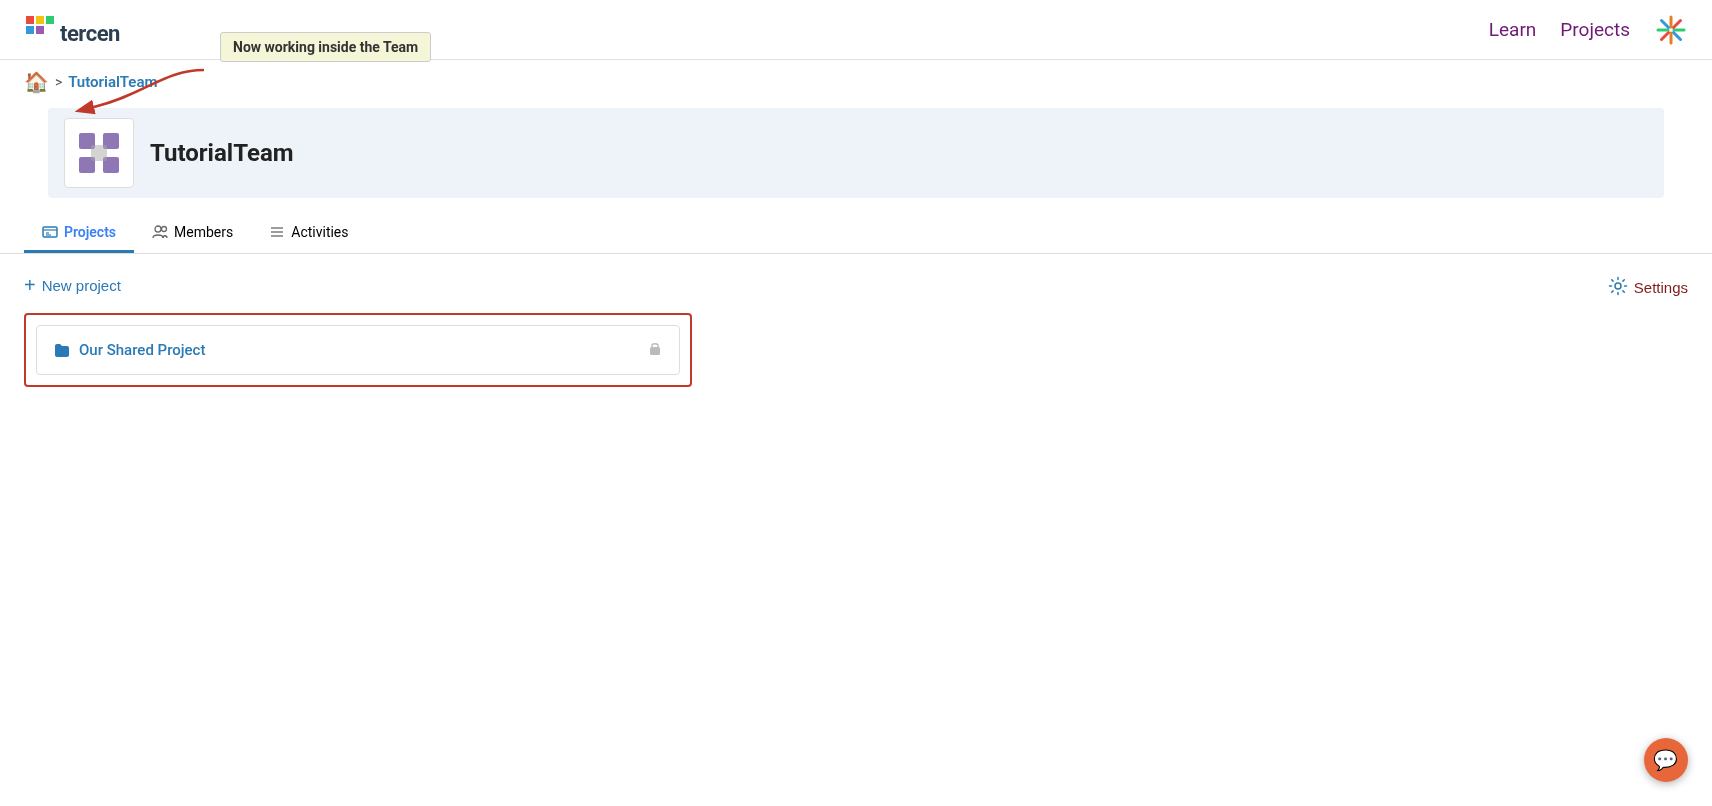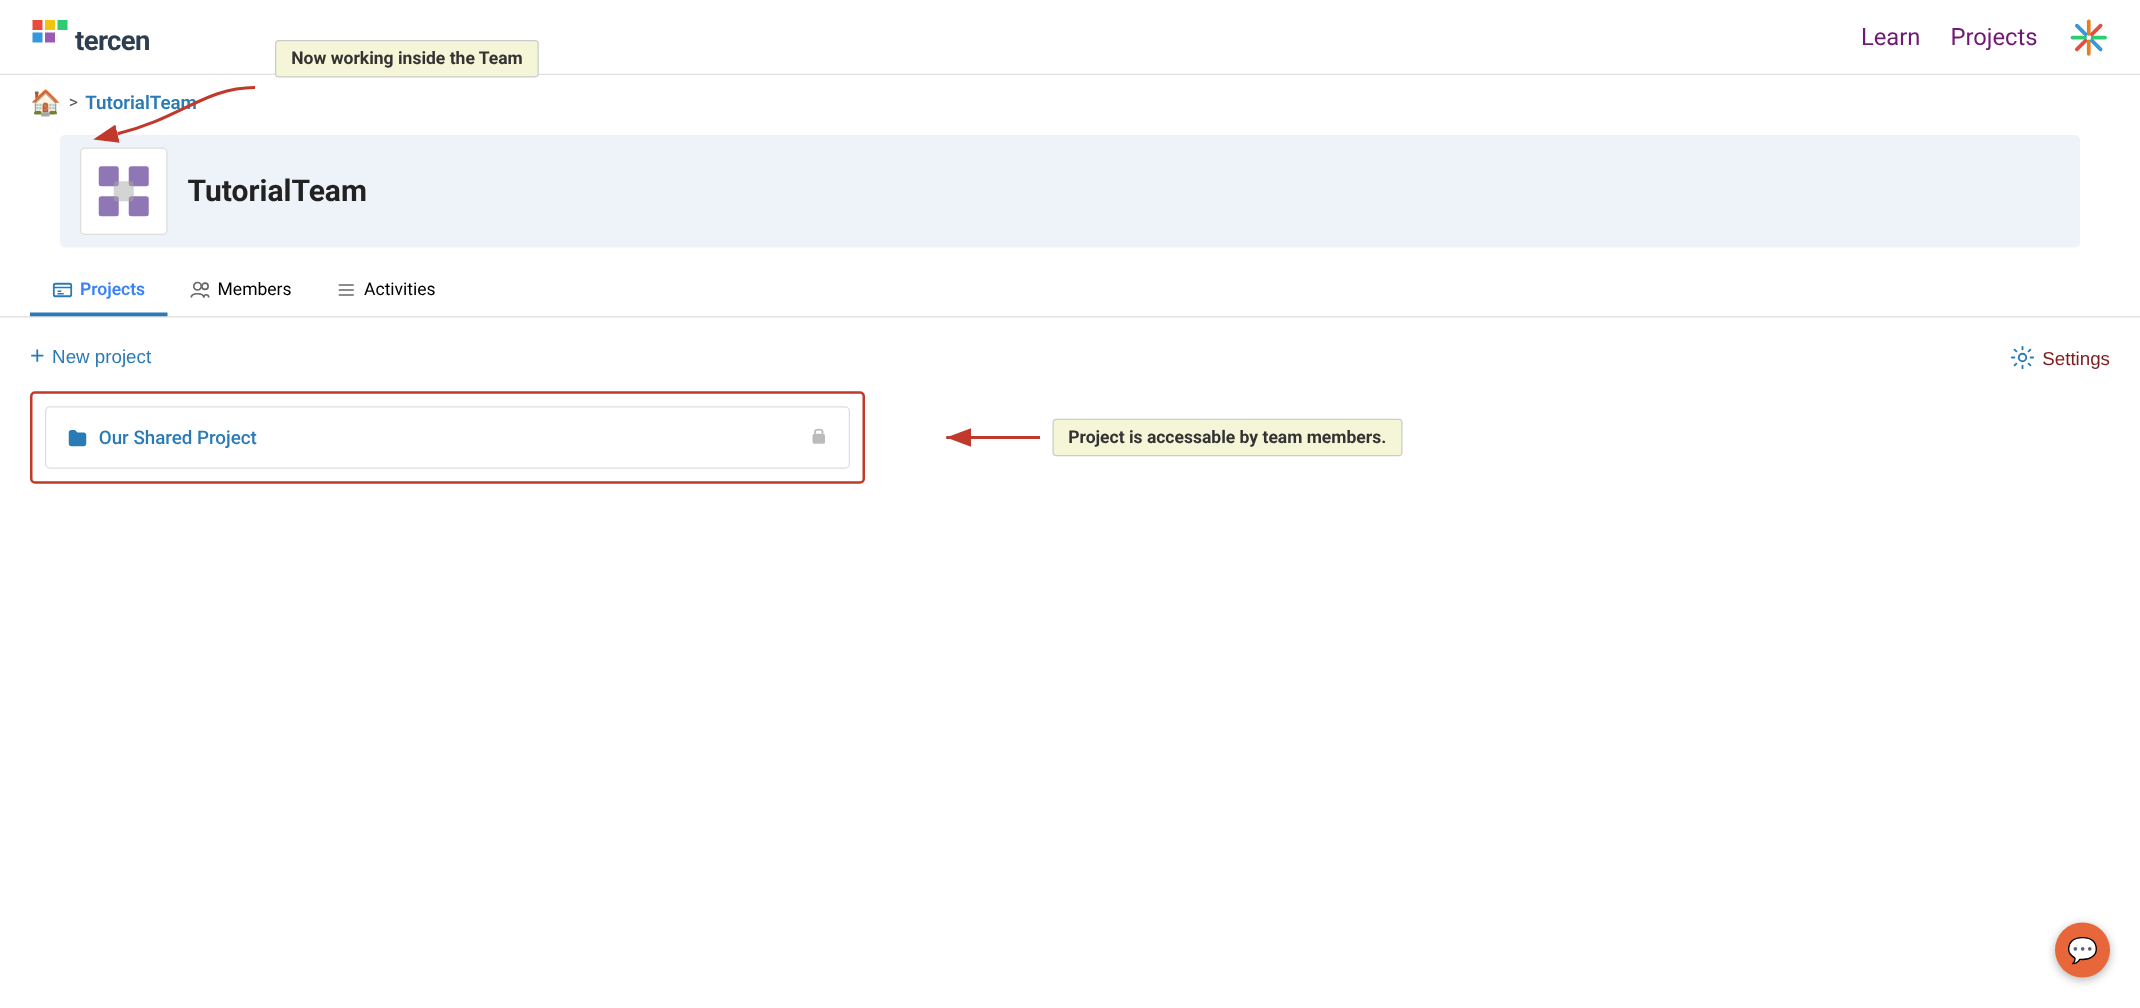--- a/index.html
+++ b/index.html
@@ -319,32 +319,20 @@
           <span class="lock-icon">
             <svg width="16" height="16" viewBox="0 0 16 16" fill="none">
               <rect x="3" y="7" width="10" height="8" rx="1.5" fill="#bbb"></rect>
               <path d="M5 7V5C5 3.3 11 3.3 11 5V7" stroke="#bbb" stroke-width="1.5" fill="none"></path>
             </svg>
           </span>
         </div>
       </div>
 
       
-      <div style="position: absolute; right: -430px; top: 50%; transform: translateY(-50%); display: flex; align-items: center; gap: 0;">
-
-        <svg width="90" height="30" viewBox="0 0 90 30">
-          <defs>
-            <marker id="arrowhead2" markerWidth="8" markerHeight="6" refX="8" refY="3" orient="auto">
-              <polygon points="8 3, 0 0, 0 6" fill="#c0392b"></polygon>
-            </marker>
-          </defs>
-          <line x1="80" y1="15" x2="5" y2="15" stroke="#c0392b" stroke-width="2.5" marker-end="url(#arrowhead2)"></line>
-        </svg>
-        <div class="tooltip-box">Project is accessable by team members.</div>
-      </div>
     </div>
   </div>
 
   <div class="chat-bubble">
     <span class="chat-bubble-icon">💬</span>
   </div>
 
 </div>
 
 </body></html>

